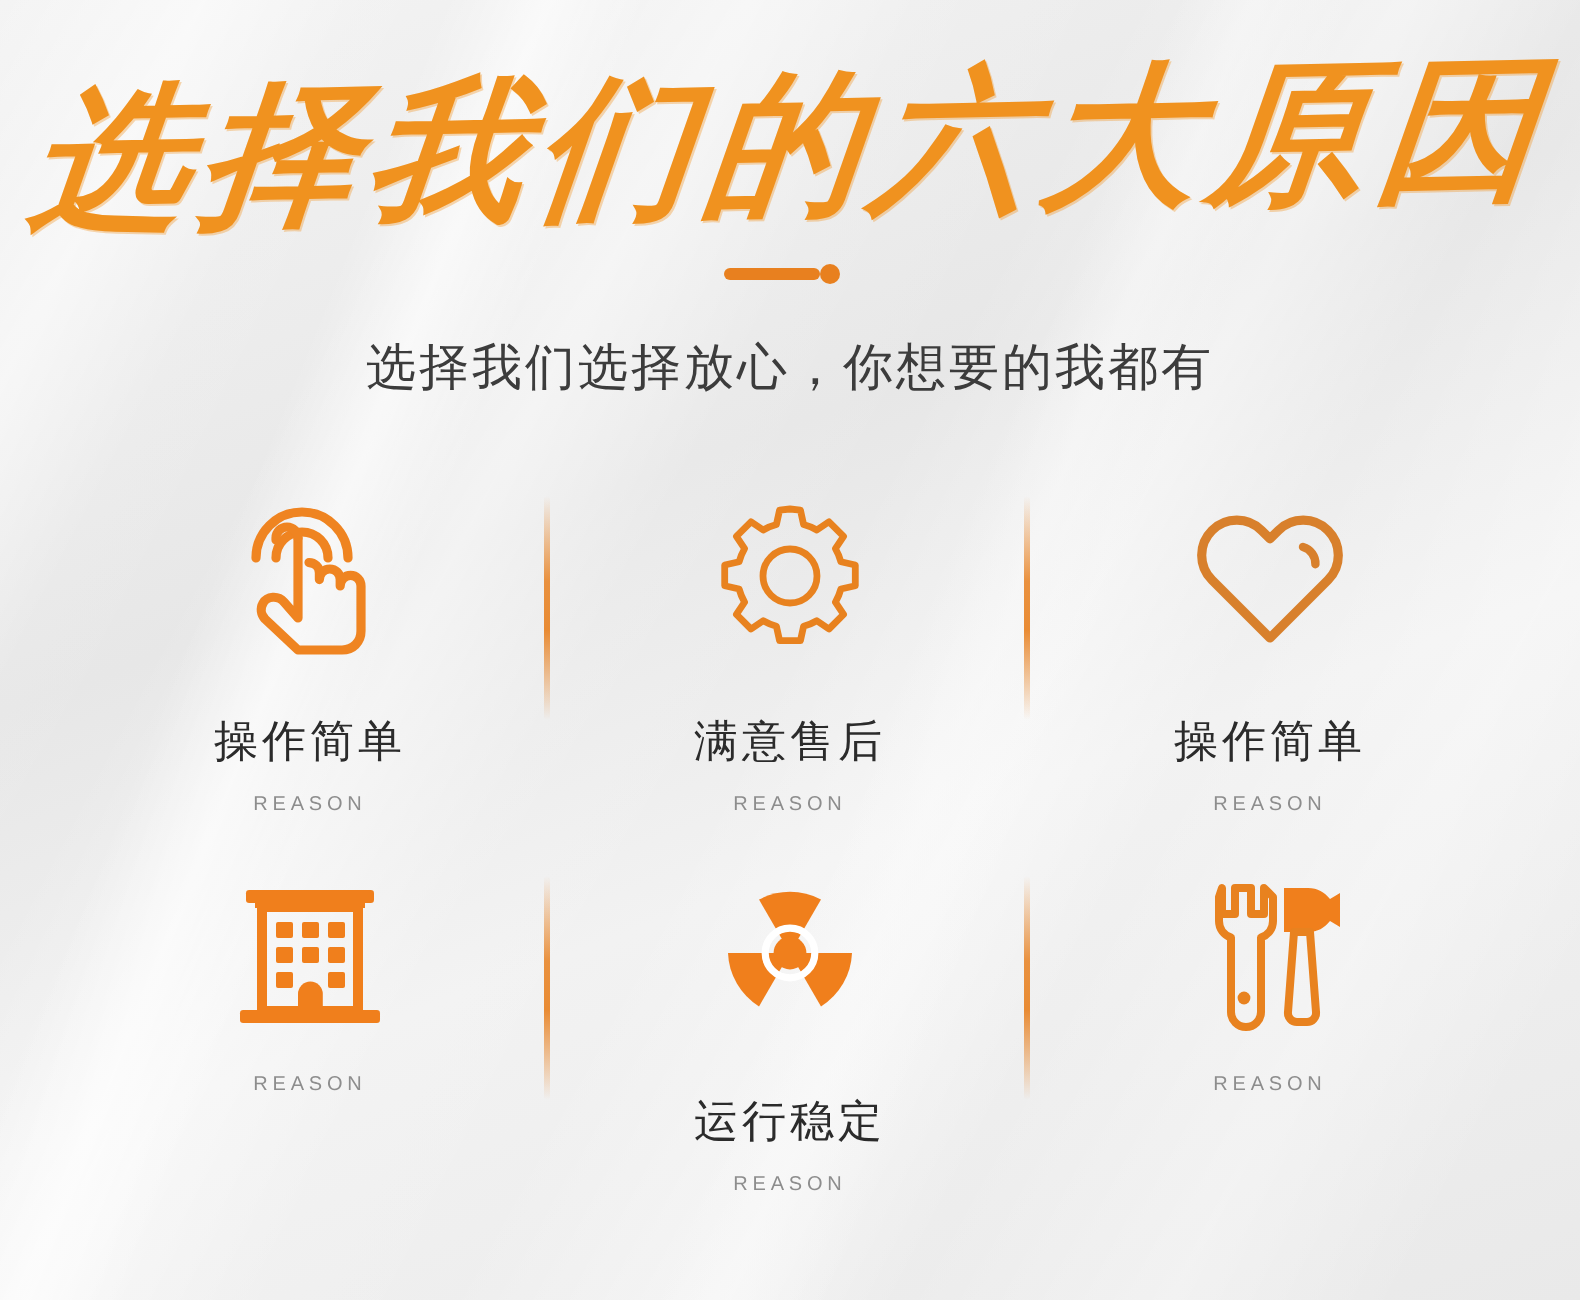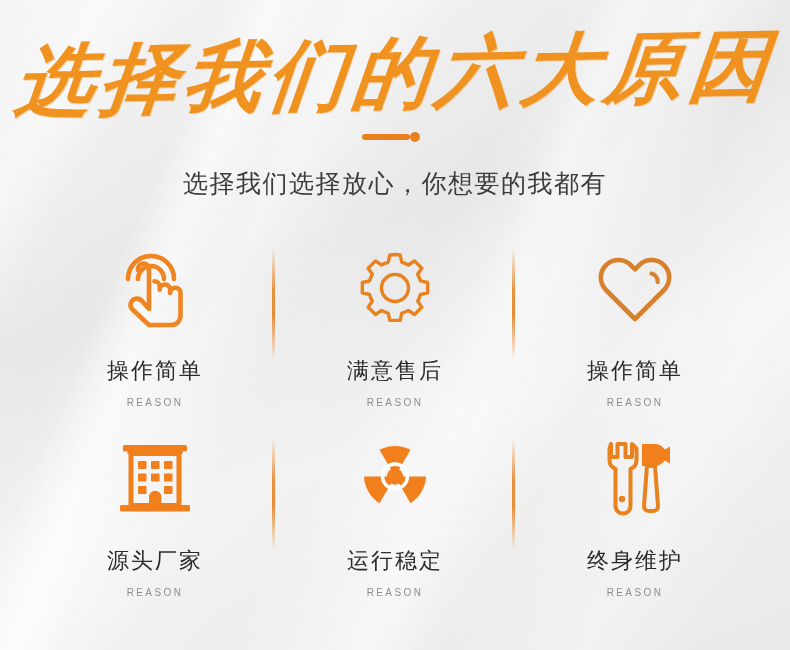--- a/index.html
+++ b/index.html
@@ -233,21 +233,20 @@
             <rect x="50" y="24" width="8.5" height="8" rx="1"></rect>
             <rect x="24" y="36.5" width="8.5" height="8" rx="1"></rect>
             <rect x="37" y="36.5" width="8.5" height="8" rx="1"></rect>
             <rect x="50" y="36.5" width="8.5" height="8" rx="1"></rect>
             <rect x="24" y="49" width="8.5" height="8" rx="1"></rect>
             <rect x="50" y="49" width="8.5" height="8" rx="1"></rect>
           </g>
           <path d="M35 68 v-8 a6.2 6.2 0 0 1 12.4 0 v8 z" fill="#f07f1c"></path>
         </svg>
       </div>
-      <div class="reason-label">源头厂家</div>
       <div class="reason-sub">REASON</div>
       <span class="sep"></span>
     </div>
 
     <div class="reason-cell">
       <div class="icon-box">
         <svg width="84" height="80" viewBox="0 0 84 80" fill="none">
           <g fill="#f07f1c">
             <path d="M42 38.5 L26.5 11.8 a33 33 0 0 1 31 0 z"></path>
             <path d="M42 38.5 L57.5 65.2 a33 33 0 0 0 15.5 -26.7 z"></path>
@@ -267,19 +266,18 @@
         <svg width="92" height="84" viewBox="0 0 92 84" fill="none">
 
           <path d="M22 8 v13 h6.5 V8 h8 v13 H43 V8 l4.5 4.5 v12 c0 4 -2.5 7 -6 8.3 V70 a7.5 7.5 0 0 1 -15 0 V32.8 c-3.5 -1.3 -6 -4.3 -6 -8.3 v-12 z" stroke="#e8821f" stroke-width="4" stroke-linejoin="round" fill="none"></path>
           <circle cx="33" cy="63" r="3.2" fill="#e8821f"></circle>
 
           <path d="M53 8 h12 c5 0 8 2 11 5.5 l5 -3 v17 l-5 -3 c-3 3.5 -6 5.5 -11 5.5 H53 z" fill="#f07f1c"></path>
           <rect x="53" y="8" width="7" height="22" fill="#f07f1c"></rect>
           <path d="M62 30 l4 0 l3 40 a4.5 4.5 0 0 1 -4.5 5 h-5 a4.5 4.5 0 0 1 -4.5 -5 l3 -40 z" stroke="#e8821f" stroke-width="4" stroke-linejoin="round" fill="none"></path>
         </svg>
       </div>
-      <div class="reason-label">终身维护</div>
       <div class="reason-sub">REASON</div>
 
     </div>
 
   </div>
 </div>
 
 </body></html>

